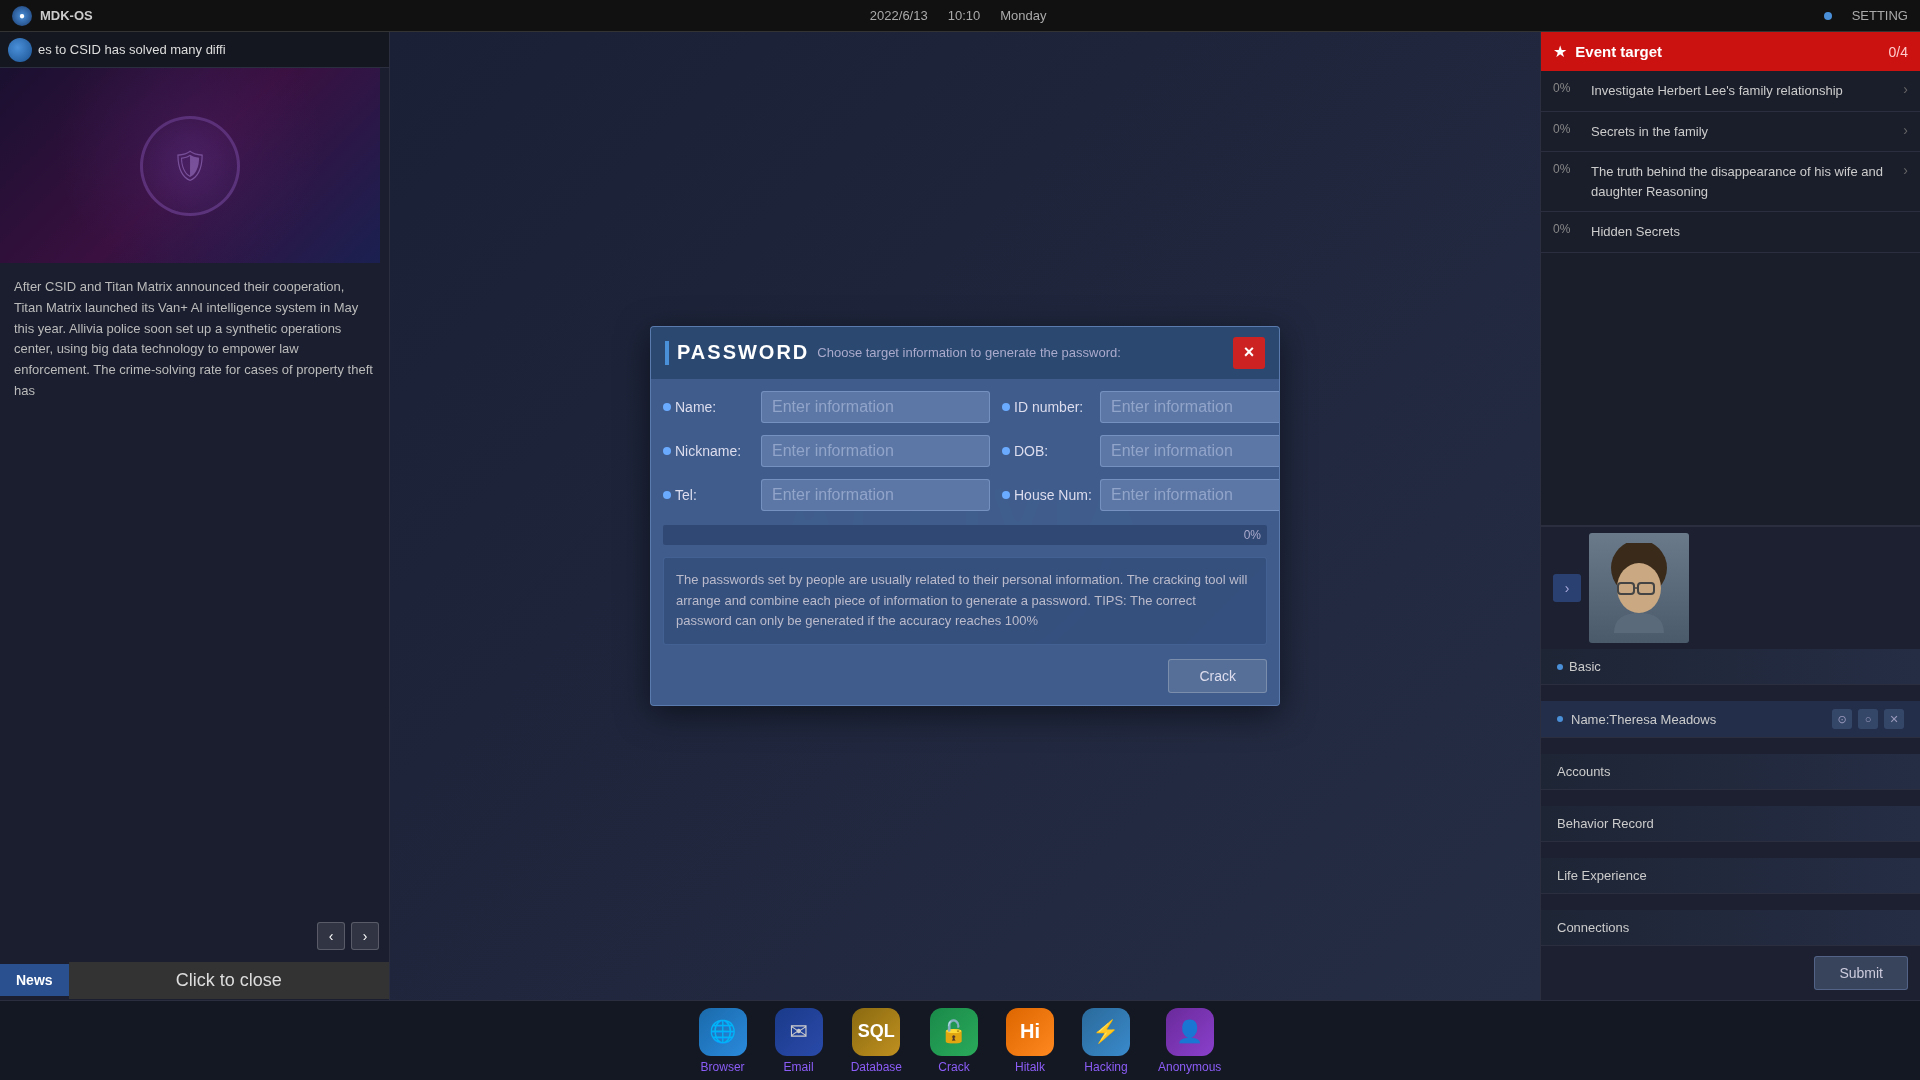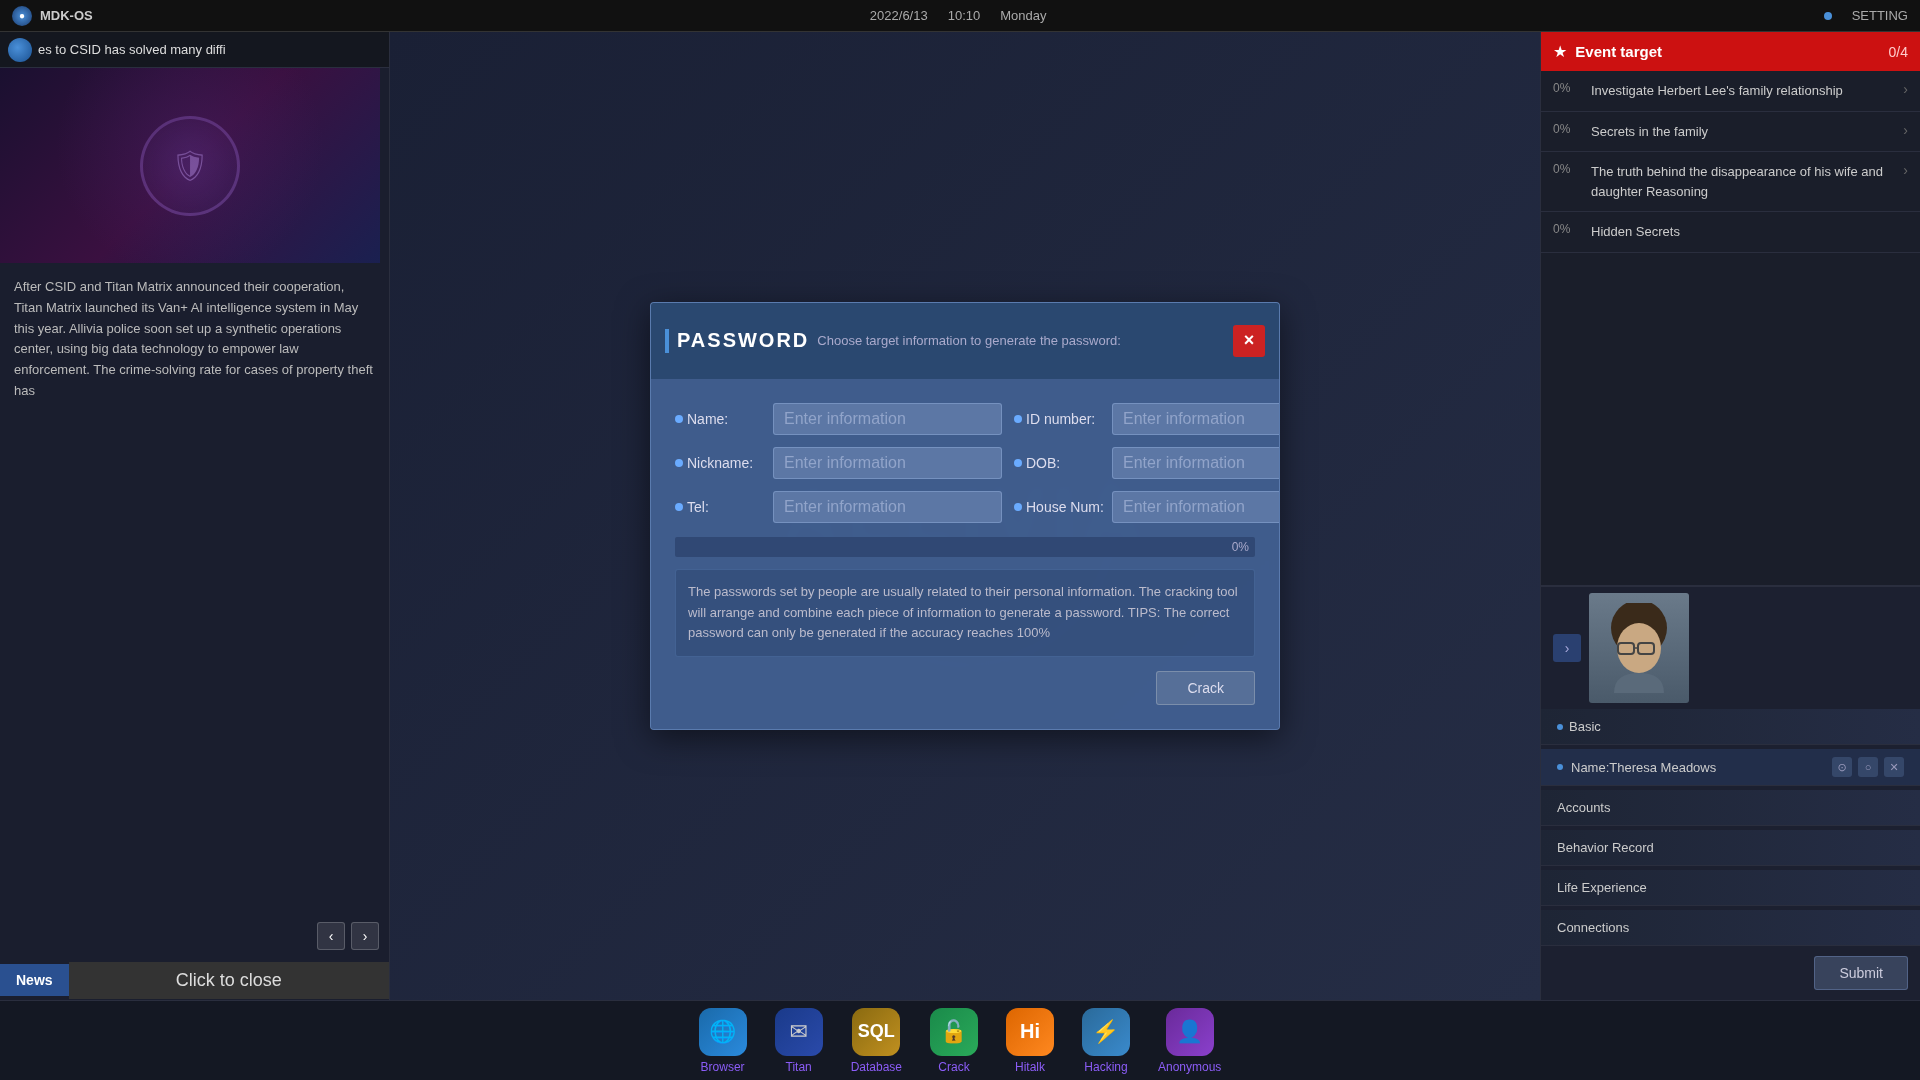--- a/index.html
+++ b/index.html
@@ -189,21 +189,21 @@
       background: rgba(80, 110, 160, 0.85);
       border: 1px solid rgba(120,160,220,0.4);
       border-radius: 4px;
       backdrop-filter: blur(4px);
       box-shadow: 0 8px 32px rgba(0,0,0,0.5);
       overflow: hidden;
     }
     .modal-header {
       display: flex;
       align-items: center;
-      padding: 22px 14px;
+      padding: 10px 14px;
       background: rgba(40,70,110,0.9);
       gap: 10px;
       position: relative;
     }
     .modal-title-bar {
       display: flex;
       align-items: center;
       gap: 8px;
       flex: 1;
     }
@@ -214,21 +214,21 @@
       width: 32px; height: 32px;
       background: #cc2222;
       border-radius: 3px;
       display: flex; align-items: center; justify-content: center;
       color: #fff;
       font-size: 18px;
       cursor: pointer;
       font-weight: bold;
     }
     .modal-body {
-      padding: 24px;
+      padding: 12px;
       background: rgba(60, 90, 140, 0.7);
     }
     .form-grid {
       display: grid;
       grid-template-columns: 1fr 1fr;
       gap: 12px;
       margin-bottom: 14px;
     }
     .form-row {
       display: flex;
@@ -375,21 +375,21 @@
     }
     .profile-img {
       width: 100%; height: 100%;
       background: linear-gradient(180deg, #6a7a8a 0%, #4a5a6a 100%);
       display: flex; align-items: center; justify-content: center;
     }
 
     .profile-tabs {
       display: flex;
       flex-direction: column;
-      gap: 4px;
+      gap: 16px;
     }
     .profile-tab {
       padding: 10px 16px;
       font-size: 13px;
       color: #ccc;
       border-bottom: 1px solid #2a2e3e;
       background: linear-gradient(90deg, #1e2535 0%, #252d45 100%);
       cursor: pointer;
       display: flex;
       align-items: center;
@@ -667,21 +667,21 @@
   </div>
 </div>
 
 <div class="bottom-bar">
   <div class="dock-item">
     <div class="dock-icon dock-browser">🌐</div>
     <span class="dock-label">Browser</span>
   </div>
   <div class="dock-item">
     <div class="dock-icon dock-email">✉</div>
-    <span class="dock-label">Titan</span>
+    <span class="dock-label">Email</span>
   </div>
   <div class="dock-item">
     <div class="dock-icon dock-database" style="font-size:18px; color:#fff; font-weight:bold;">SQL</div>
     <span class="dock-label">Database</span>
   </div>
   <div class="dock-item">
     <div class="dock-icon dock-crack">🔓</div>
     <span class="dock-label">Crack</span>
   </div>
   <div class="dock-item">

